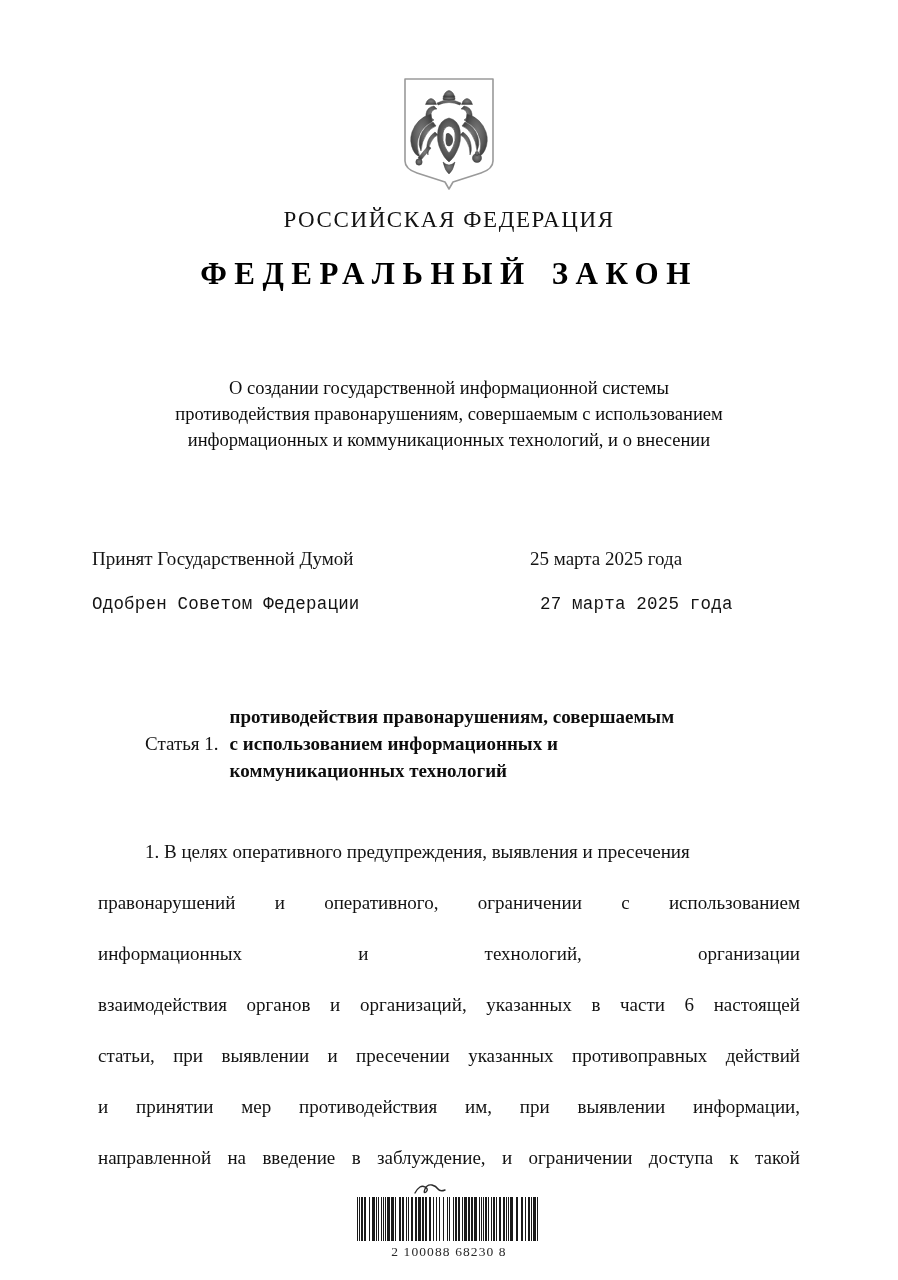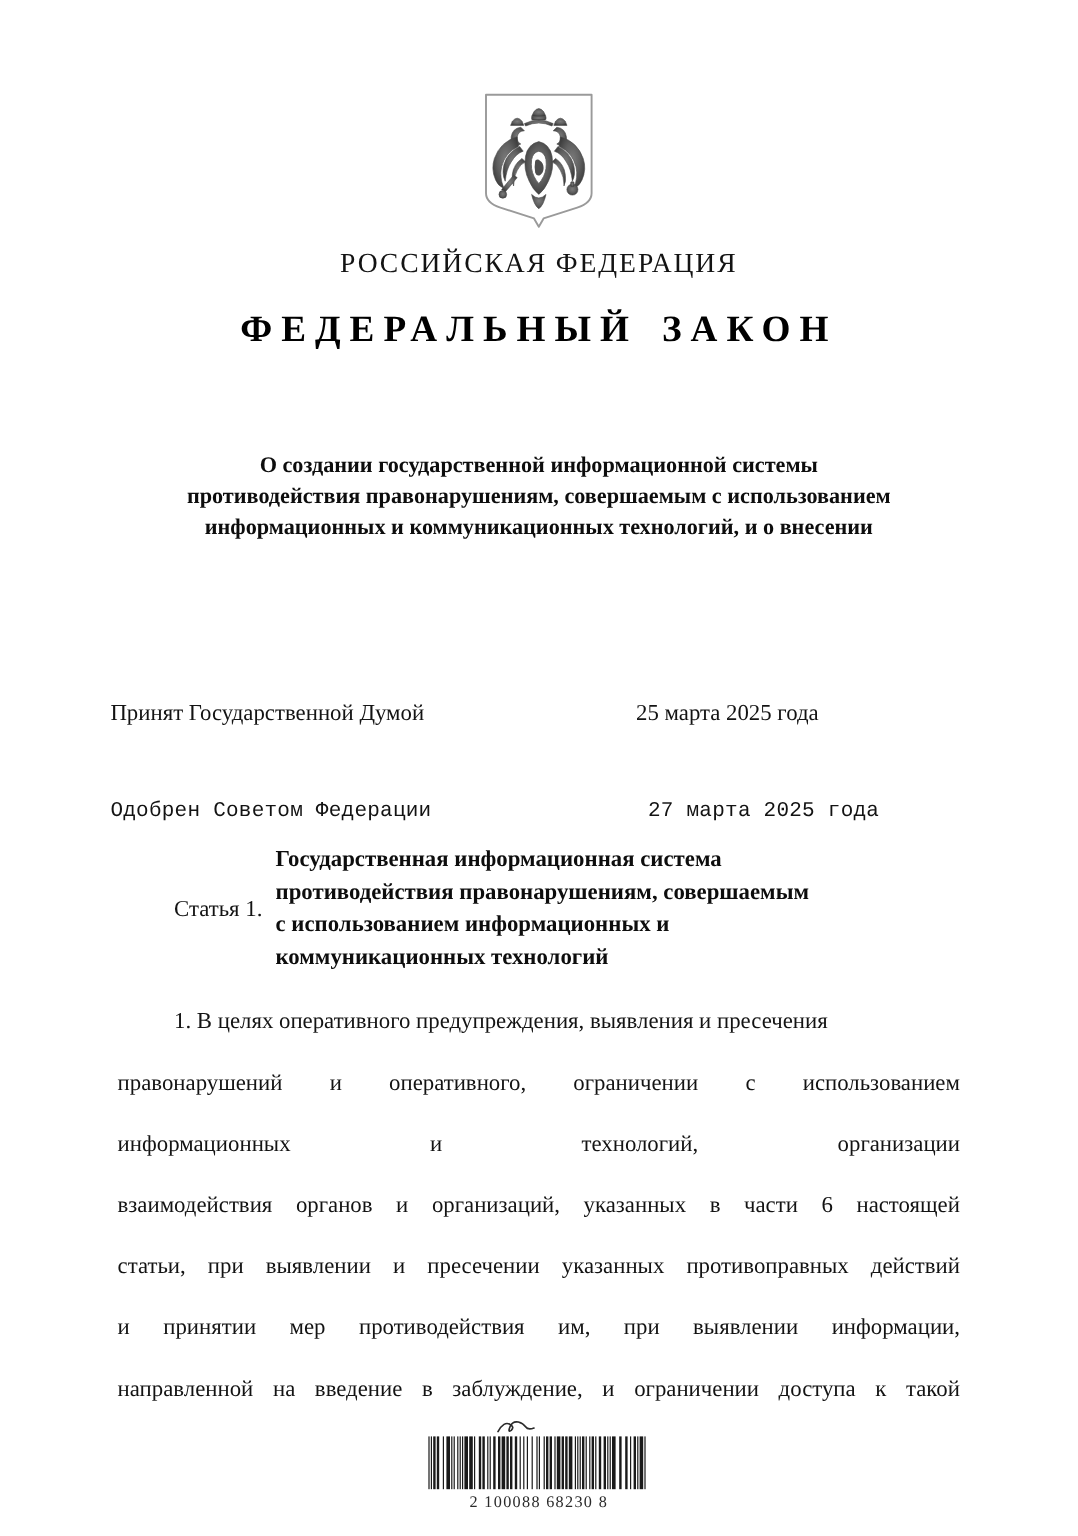--- a/index.html
+++ b/index.html
@@ -72,41 +72,40 @@
   }
 
   
   .subtitle {
     position: absolute;
     top: 375px;
     left: 95px;
     width: 708px;
     text-align: center;
     font-size: 18.5px;
-    font-weight: 700;
+    font-weight: 400;
     line-height: 26px;
     color: #0d0d0d;
   }
   .subtitle .sline {
     display: block;
     white-space: nowrap;
   }
 
   
   .adopted {
     position: absolute;
     left: 92px;
     width: 714px;
     top: 548px;
   }
   .adopted-row {
     display: flex;
     align-items: baseline;
     height: 46px;
-    margin-top: 36px;
   }
   .adopted-row .who {
     flex: 0 0 438px;
     font-size: 19px;
     color: #131313;
   }
   .adopted-row .when {
     font-size: 19px;
     color: #131313;
   }
@@ -287,21 +286,20 @@
     </div>
     <div class="adopted-row mono">
       <span class="who">Одобрен Советом Федерации</span>
       <span class="when">27 марта 2025 года</span>
     </div>
   </div>
 
   <div class="article">
     <span class="article-num">Статья 1.</span>
     <span class="article-title">
-      <span class="aline">Государственная информационная система</span>
       <span class="aline">противодействия правонарушениям, совершаемым</span>
       <span class="aline">с использованием информационных и</span>
       <span class="aline">коммуникационных технологий</span>
     </span>
   </div>
 
   <div class="body-text" id="body-text">
       <span class="body-line indent">1. В целях оперативного предупреждения, выявления и пресечения</span>
       <span class="body-line justified">
         <span>правонарушений</span>

